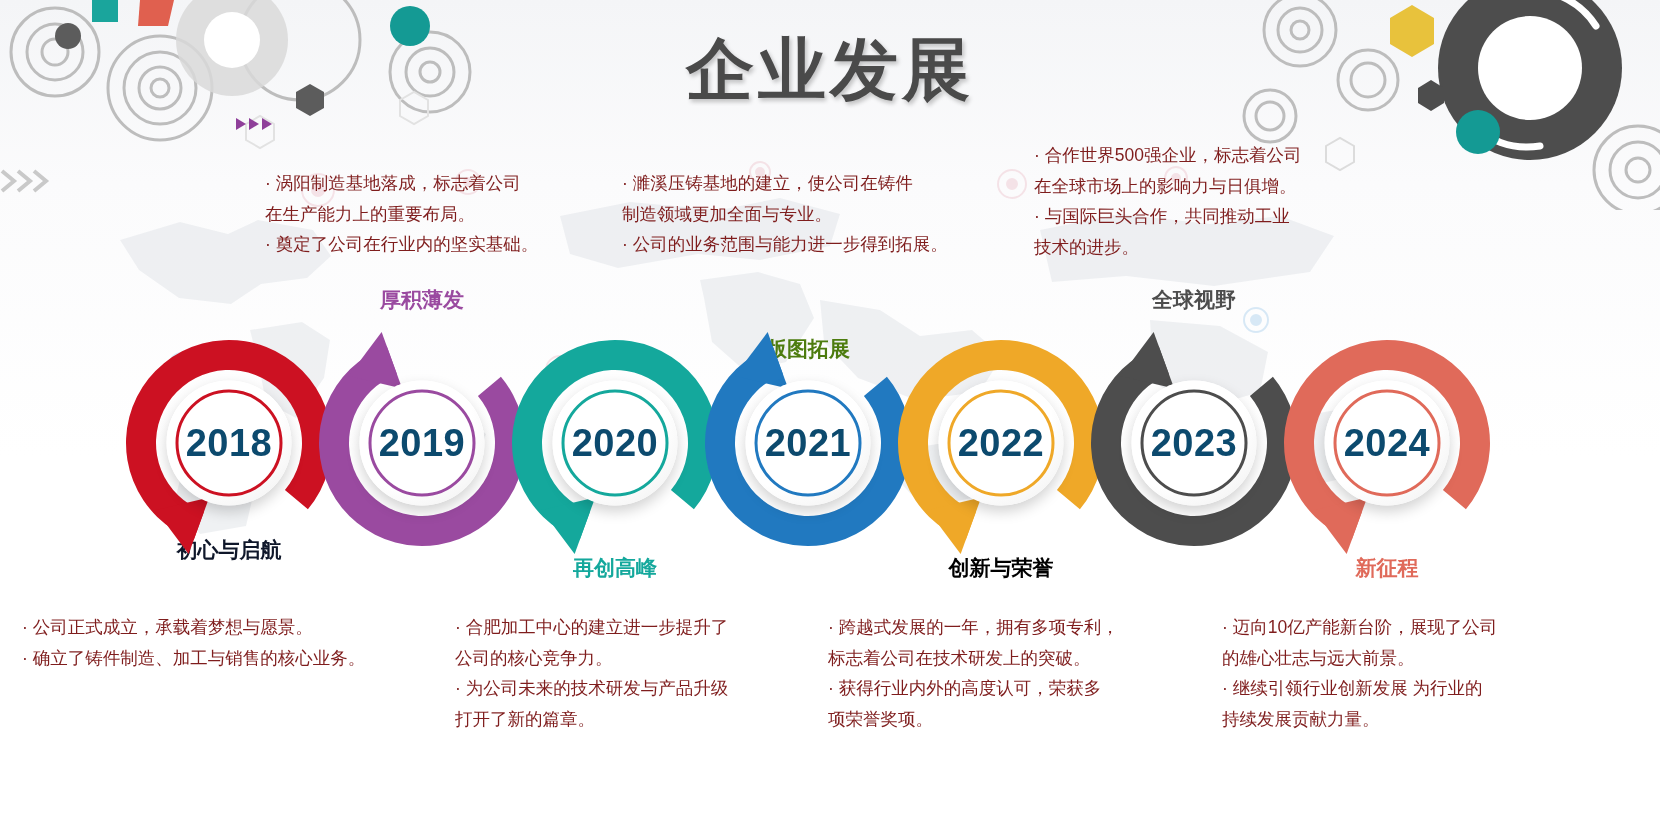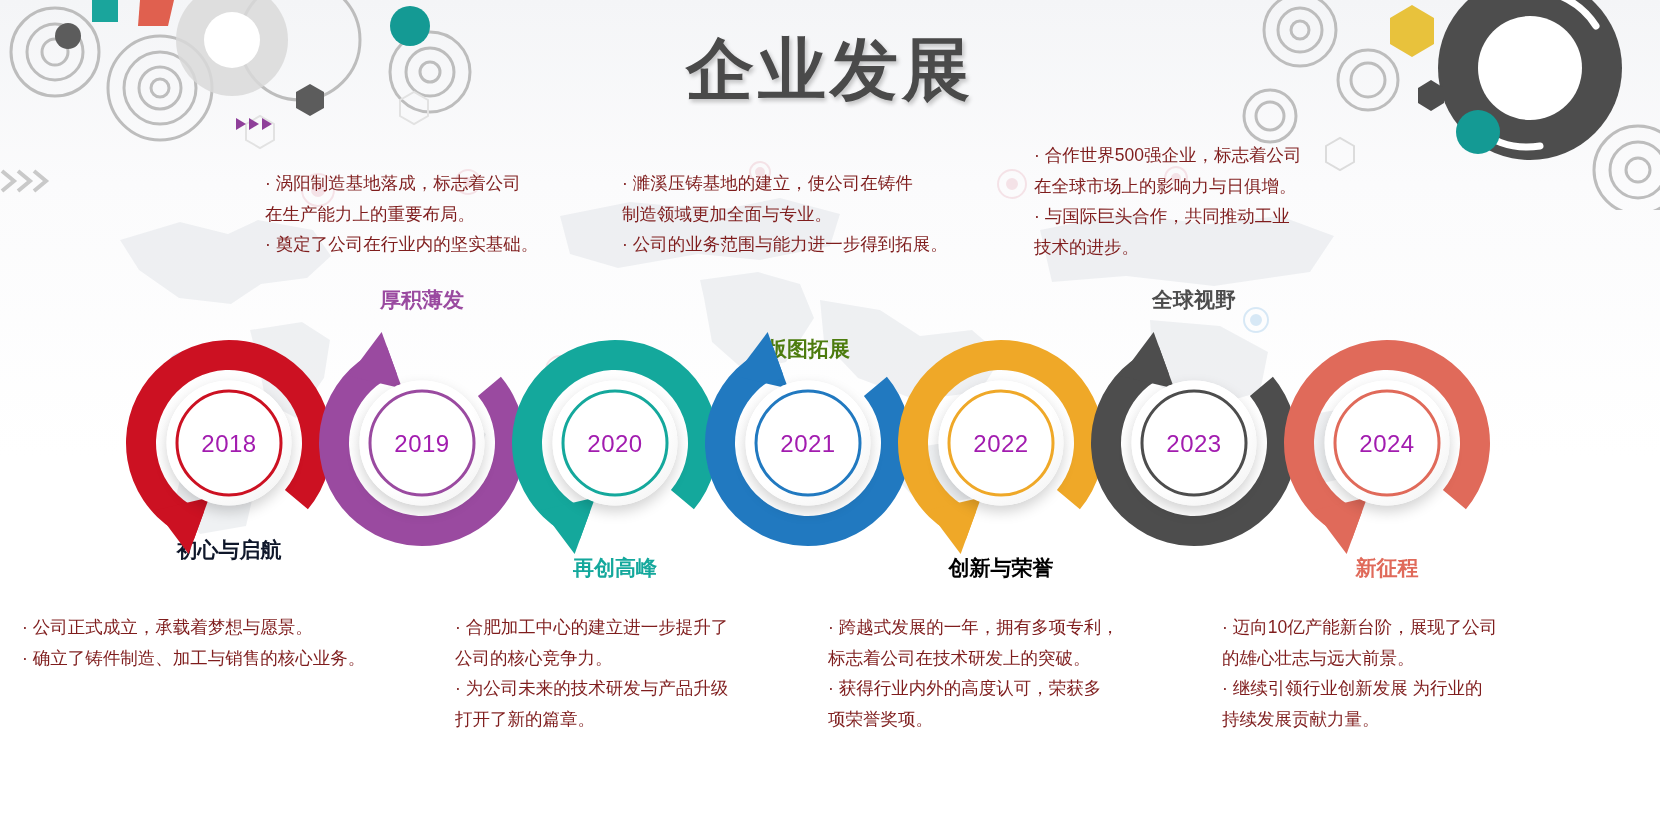--- a/index.html
+++ b/index.html
@@ -51,21 +51,21 @@
     background:radial-gradient(circle at 34% 30%, #ffffff 0%, #ffffff 58%, #ededed 100%);
     box-shadow:0 6px 14px rgba(0,0,0,.18), inset 0 1px 0 #fff;
     display:flex;align-items:center;justify-content:center;
   }
   .yearring{
     width:101px;height:101px;border-radius:50%;
     border:3px solid #888;
     display:flex;align-items:center;justify-content:center;
     background:#fff;
   }
-  .year{font-size:24px;font-weight:normal;color:#a21caf;letter-spacing:.5px;}
+  .year{font-size:38px;font-weight:bold;color:#0c4a6e;letter-spacing:.5px;}
 </style>
 </head>
 <body>
 
 <div class="stage">
 
   <div class="bg-grad"></div>
 
   <svg class="bg-map" viewBox="0 0 1660 560" xmlns="http://www.w3.org/2000/svg">
     <g fill="#e3e6ea">

